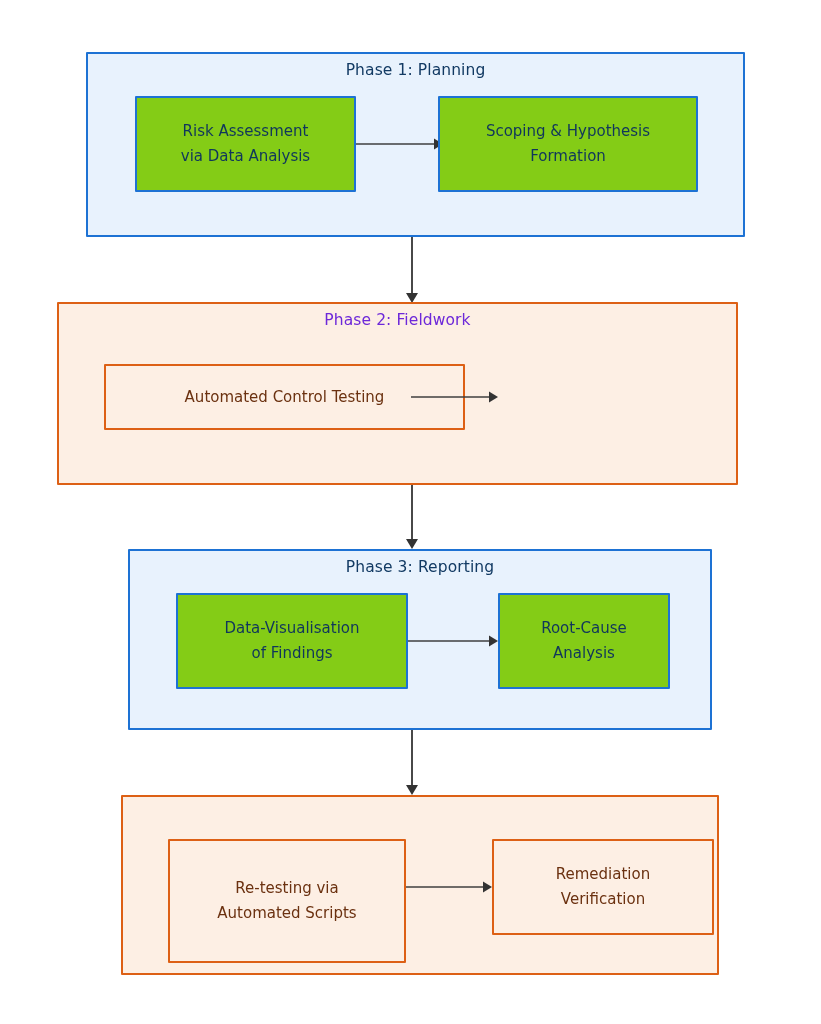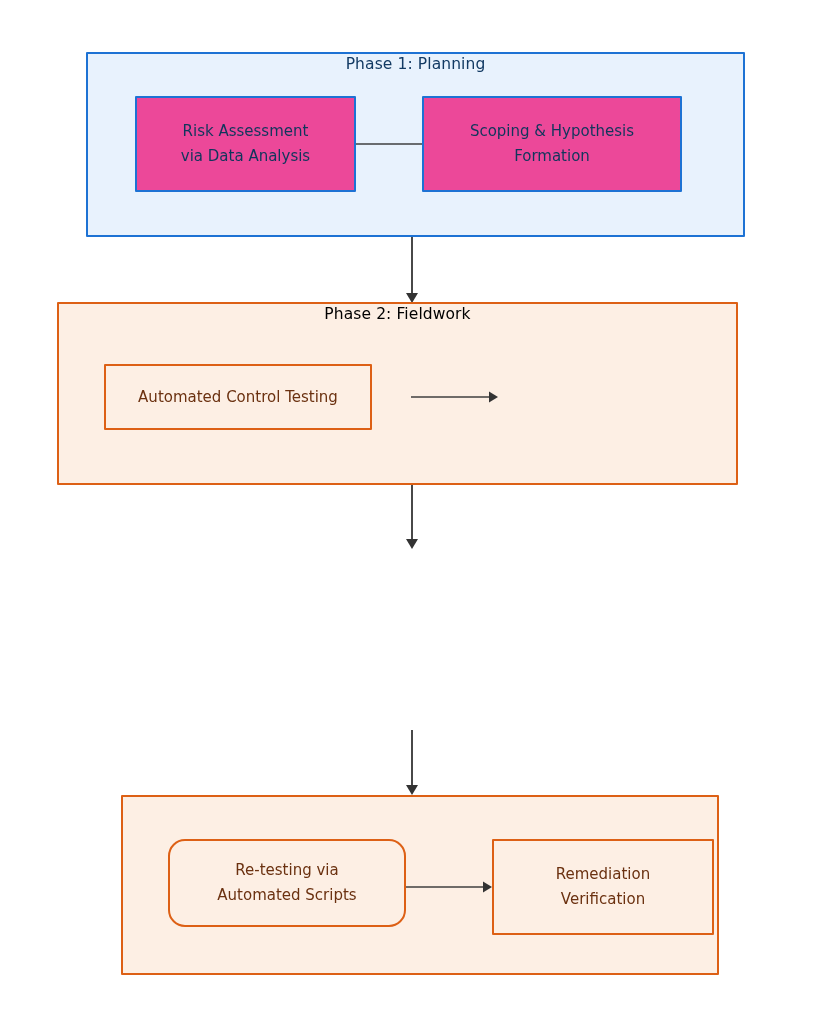--- a/index.html
+++ b/index.html
@@ -33,46 +33,46 @@
   .phase.blue {
     background: #e8f2fd;
     border-color: #1d72d4;
   }
   .phase.orange {
     background: #fdefe4;
     border-color: #dd6015;
   }
   .phase-title {
     position: absolute;
-    top: 0;
+    top: 6px;
     left: 0;
     right: 0;
     text-align: center;
     font-size: 15.5px;
     line-height: 20px;
     letter-spacing: 0.1px;
     white-space: nowrap;
   }
   .phase.blue .phase-title { color: #123a63; }
-  .phase.orange .phase-title { color: #000000; }
+  .phase.orange .phase-title { color: #6d28d9; }
 
   
   .node {
     position: absolute;
     box-sizing: border-box;
     border-width: 2px;
     border-style: solid;
     display: flex;
     align-items: center;
     justify-content: center;
     text-align: center;
     border-radius: 1px;
   }
   .node.blue {
-    background: #ec4899;
+    background: #84cc16;
     border-color: #1d72d4;
     color: #10365c;
   }
   .node.orange {
     background: #fdefe4;
     border-color: #dd6015;
     color: #6b3110;
   }
   .node-label {
     font-size: 15px;
@@ -110,59 +110,77 @@
     <div class="node blue" style="left:47px; top:42px; width:221px; height:96px;">
       <span class="node-label">Risk Assessment
 via Data Analysis</span>
     </div>
 
     <svg class="arrow-svg" style="left:268px; top:82px; width:87px; height:16px;" viewBox="0 0 87 16">
       <line class="arrow-line" x1="0" y1="8" x2="78" y2="8"></line>
       <polygon class="arrow-head" points="78,2.5 87,8 78,13.5"></polygon>
     </svg>
 
-    <div class="node blue" style="left:334px; top:42px; width:260px; height:96px;">
+    <div class="node blue" style="left:350px; top:42px; width:260px; height:96px;">
       <span class="node-label">Scoping &amp; Hypothesis
 Formation</span>
     </div>
   </div>
 
   <svg class="arrow-svg" style="left:404px; top:237px; width:16px; height:66px;" viewBox="0 0 16 66">
     <line class="arrow-line vert" x1="8" y1="0" x2="8" y2="56"></line>
     <polygon class="arrow-head" points="2,56 14,56 8,66"></polygon>
   </svg>
 
   <div class="phase orange" style="left:57px; top:302px; width:681px; height:183px;">
     <div class="phase-title">Phase 2: Fieldwork</div>
 
-    <div class="node orange" style="left:45px; top:60px; width:268px; height:66px;">
+    <div class="node orange" style="left:45px; top:60px; width:361px; height:66px;">
       <span class="node-label">Automated Control Testing</span>
     </div>
 
     <svg class="arrow-svg" style="left:352px; top:85px; width:87px; height:16px;" viewBox="0 0 87 16">
       <line class="arrow-line" x1="0" y1="8" x2="78" y2="8"></line>
       <polygon class="arrow-head" points="78,2.5 87,8 78,13.5"></polygon>
     </svg>
 
   </div>
 
   <svg class="arrow-svg" style="left:404px; top:485px; width:16px; height:64px;" viewBox="0 0 16 64">
     <line class="arrow-line vert" x1="8" y1="0" x2="8" y2="54"></line>
     <polygon class="arrow-head" points="2,54 14,54 8,64"></polygon>
   </svg>
 
+  <div class="phase blue" style="left:128px; top:549px; width:584px; height:181px;">
+    <div class="phase-title">Phase 3: Reporting</div>
+
+    <div class="node blue" style="left:46px; top:42px; width:232px; height:96px;">
+      <span class="node-label">Data-Visualisation
+of Findings</span>
+    </div>
+
+    <svg class="arrow-svg" style="left:278px; top:82px; width:90px; height:16px;" viewBox="0 0 90 16">
+      <line class="arrow-line" x1="0" y1="8" x2="81" y2="8"></line>
+      <polygon class="arrow-head" points="81,2.5 90,8 81,13.5"></polygon>
+    </svg>
+
+    <div class="node blue" style="left:368px; top:42px; width:172px; height:96px;">
+      <span class="node-label">Root-Cause
+Analysis</span>
+    </div>
+  </div>
 
   <svg class="arrow-svg" style="left:404px; top:730px; width:16px; height:65px;" viewBox="0 0 16 65">
     <line class="arrow-line vert" x1="8" y1="0" x2="8" y2="55"></line>
     <polygon class="arrow-head" points="2,55 14,55 8,65"></polygon>
   </svg>
 
   <div class="phase orange" style="left:121px; top:795px; width:598px; height:180px;">
 
-    <div class="node orange" style="left:45px; top:42px; width:238px; height:88px;border-radius:17px;">
+    <div class="node orange" style="left:45px; top:42px; width:238px; height:124px;">
       <span class="node-label">Re-testing via
 Automated Scripts</span>
     </div>
 
     <svg class="arrow-svg" style="left:283px; top:82px; width:86px; height:16px;" viewBox="0 0 86 16">
       <line class="arrow-line" x1="0" y1="8" x2="77" y2="8"></line>
       <polygon class="arrow-head" points="77,2.5 86,8 77,13.5"></polygon>
     </svg>
 
     <div class="node orange" style="left:369px; top:42px; width:222px; height:96px;">

